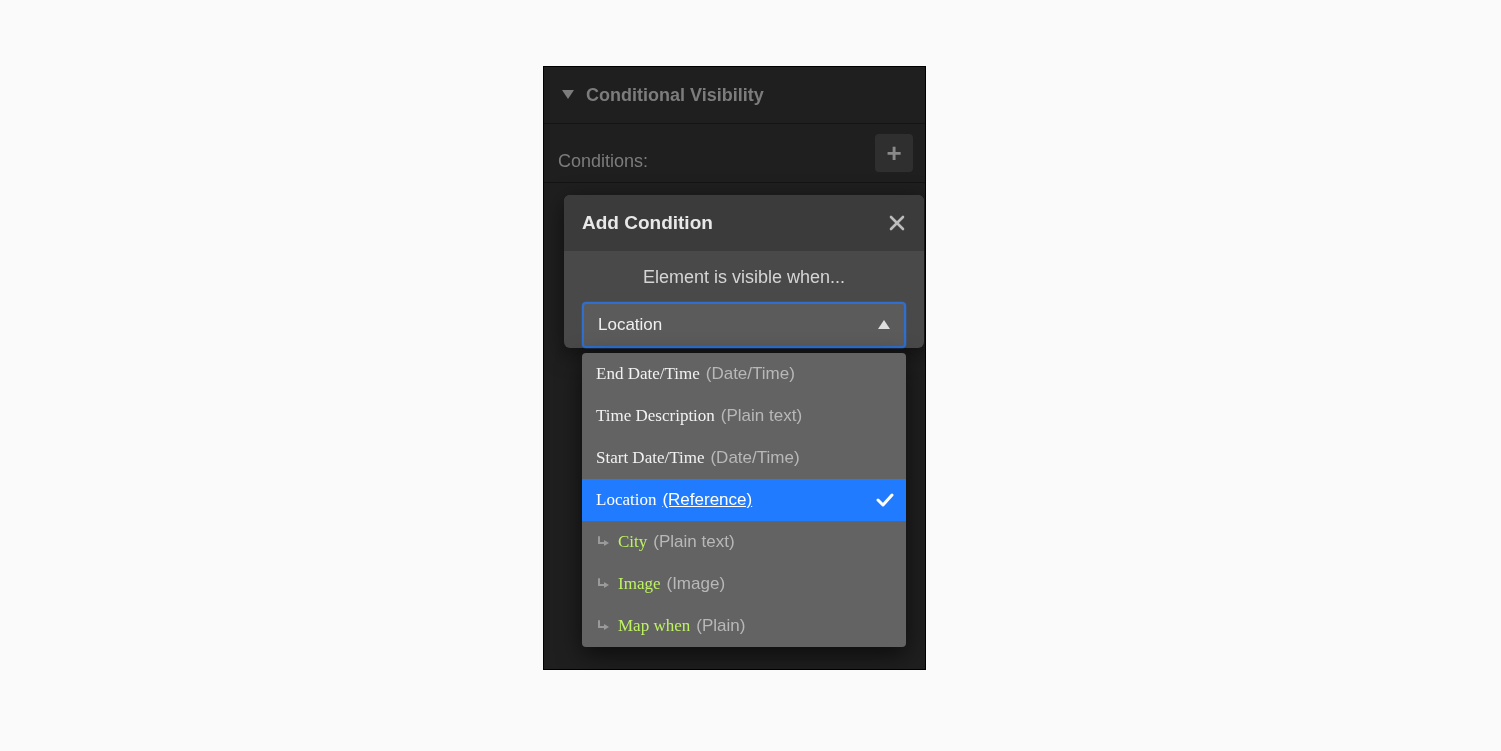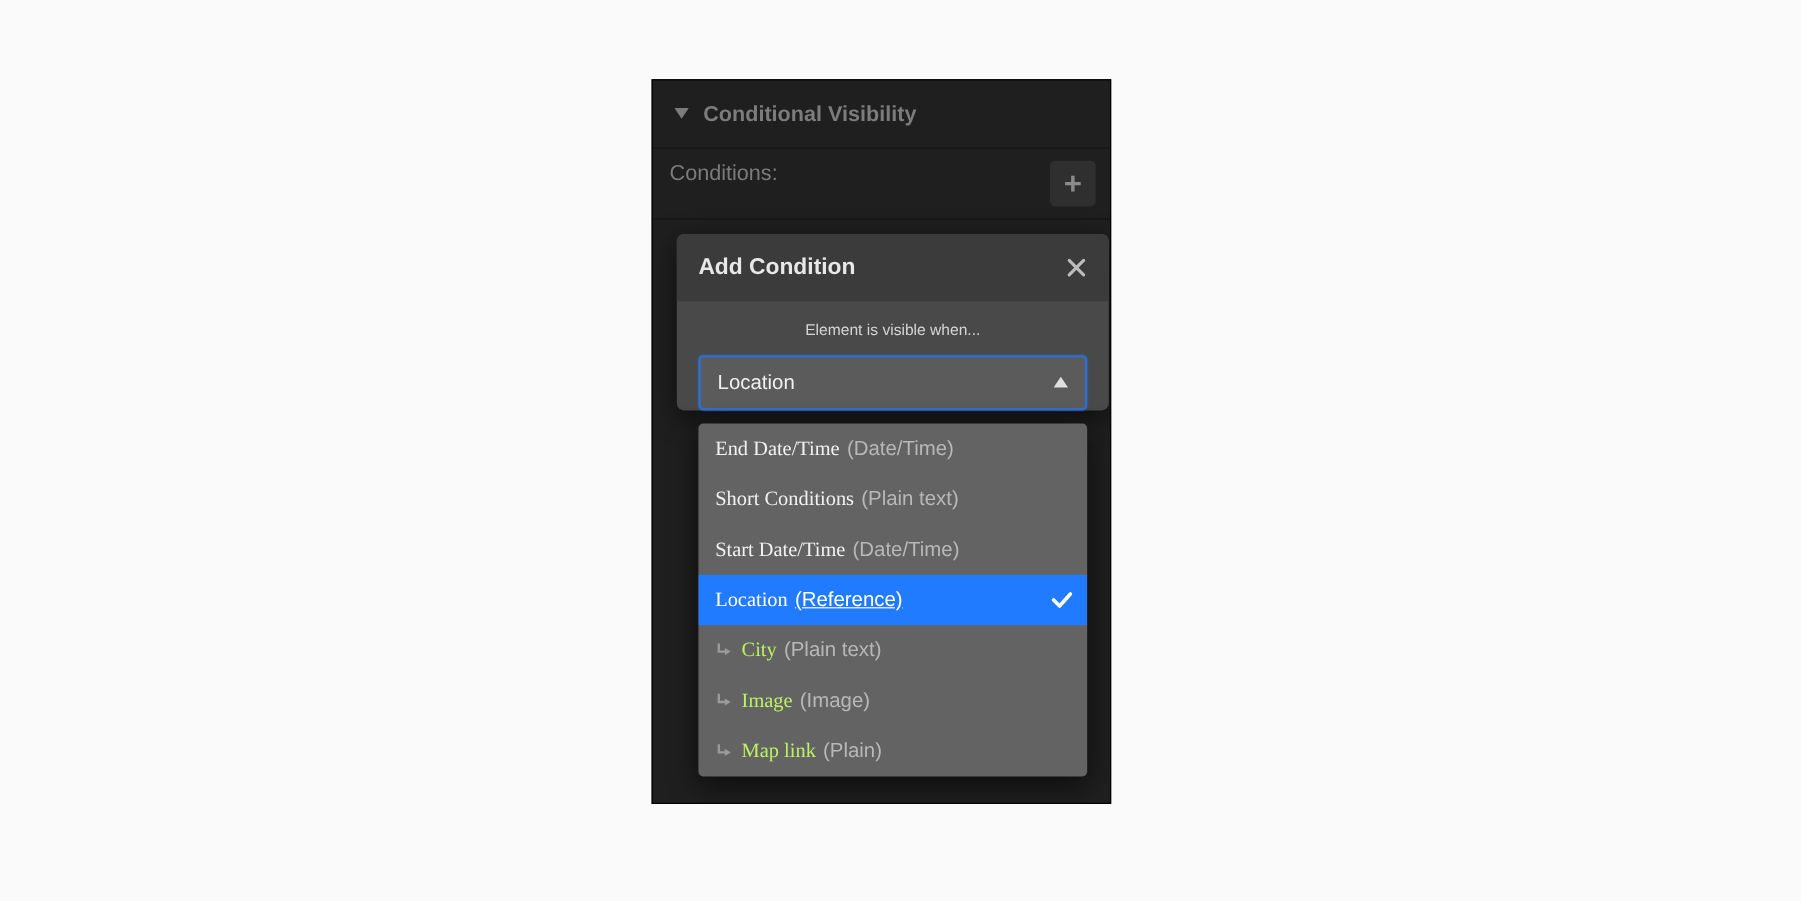--- a/index.html
+++ b/index.html
@@ -43,21 +43,21 @@
   .section-head .disc {
     margin-right: 12px;
     display: flex;
     align-items: center;
   }
   .section-head .disc svg { display:block; }
 
   
   .cond-row {
     display: flex;
-    align-items: flex-start;
+    align-items: flex-end;
     justify-content: space-between;
     padding: 10px 12px 10px 14px;
     color: #7c7c7c;
     font-size: 18px;
     border-bottom: 1px solid #141414;
   }
   .add-btn {
     width: 38px;
     height: 38px;
     background: #2f2f2f;
@@ -102,21 +102,21 @@
   }
   .pop-close {
     color: #bcbcbc;
     cursor: pointer;
     display:flex; align-items:center;
   }
   .pop-close svg { display:block; }
 
   .pop-prompt {
     padding: 16px 18px 14px 18px;
-    font-size: 13px;
+    font-size: 18px;
     color: #d5d5d5;
   }
 
   .select-box {
     margin: 0 18px 0 18px;
     height: 42px;
     border: 2px solid #2f6fd0;
     border-radius: 4px;
     display: flex;
     align-items: center;
@@ -223,21 +223,21 @@
       </div>
 
       <div class="dropdown">
 
         <div class="opt">
           <span class="name">End Date/Time</span>
           <span class="type">(Date/Time)</span>
         </div>
 
         <div class="opt">
-          <span class="name">Short Conditions</span>
+          <span class="name">Time Description</span>
           <span class="type">(Plain text)</span>
         </div>
 
         <div class="opt">
           <span class="name">Start Date/Time</span>
           <span class="type">(Date/Time)</span>
         </div>
 
         <div class="opt selected">
           <span class="name">Location</span>
@@ -271,21 +271,21 @@
           <span class="type">(Image)</span>
         </div>
 
         <div class="opt child">
           <span class="indent-ico">
             <svg width="14" height="14" viewBox="0 0 14 14">
               <path d="M3 2 L3 8 L9 8" fill="none" stroke="#9a9a9a" stroke-width="2" stroke-linecap="round"></path>
               <polygon points="8,5 8,11 13,8" fill="#9a9a9a"></polygon>
             </svg>
           </span>
-          <span class="name">Map link</span>
+          <span class="name">Map when</span>
           <span class="type">(Plain)</span>
         </div>
 
       </div>
     </div>
 
   </div>
 </div>
 
 </body></html>

